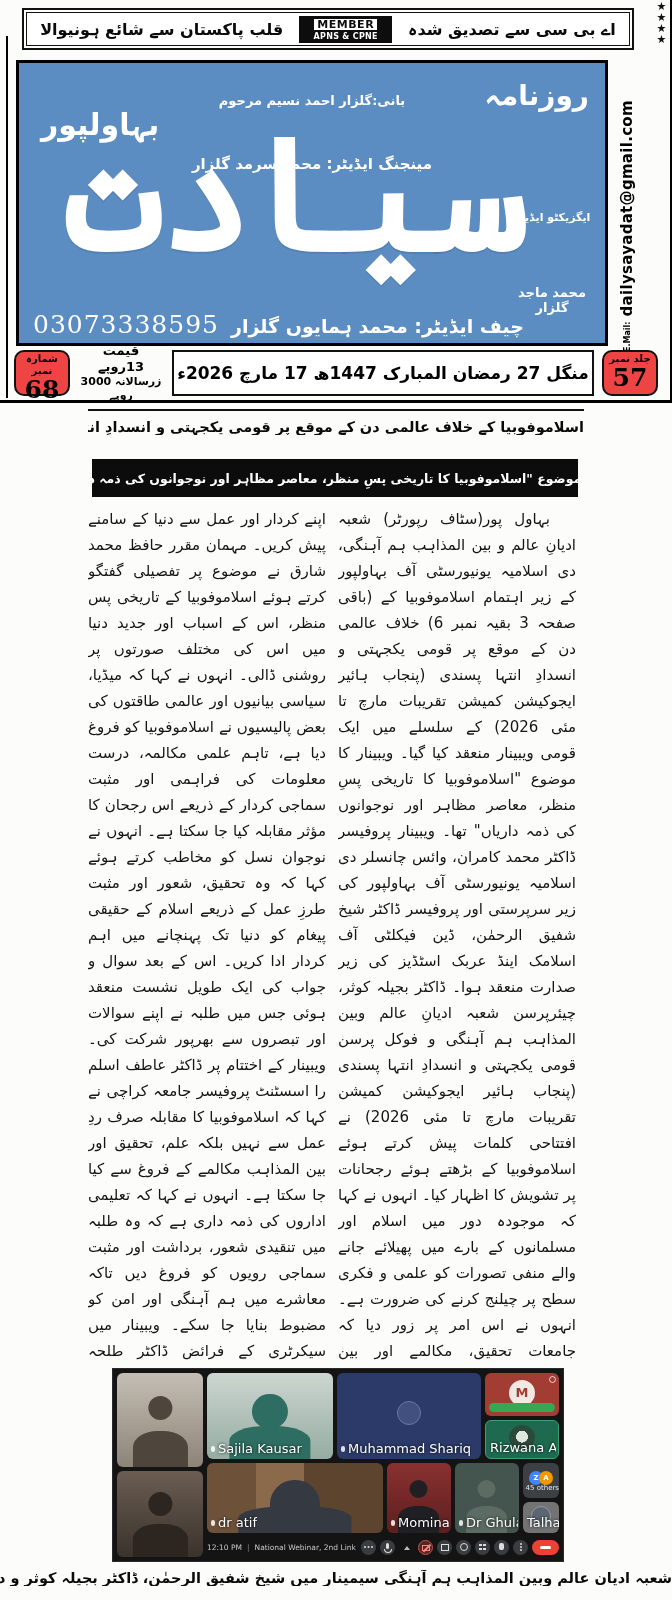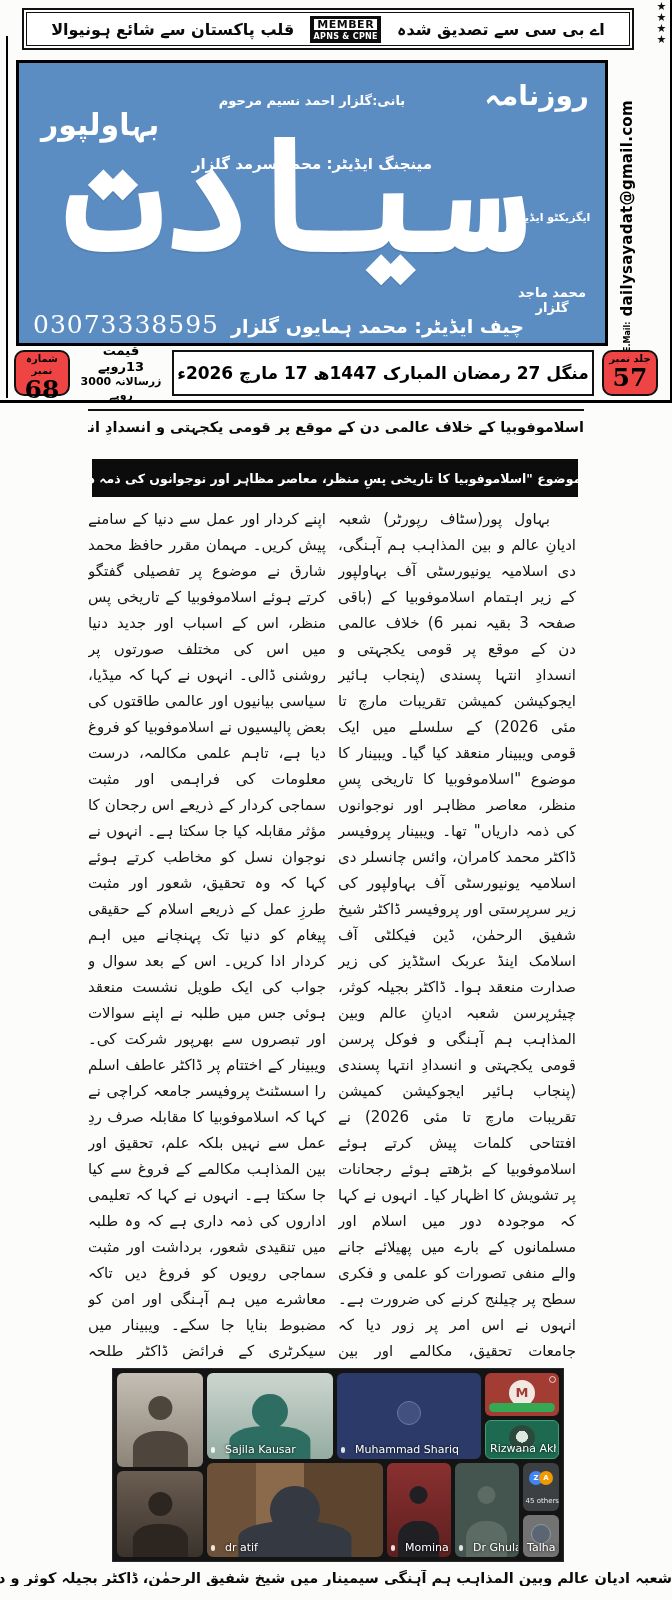--- a/index.html
+++ b/index.html
@@ -9,21 +9,21 @@
   
   .edge-left{position:absolute;top:36px;left:6px;width:2px;height:362px;background:#000;}
   .edge-right{position:absolute;top:0;right:0;width:2px;height:400px;background:#000;}
   .stars{position:absolute;top:1px;right:3px;width:15px;display:flex;flex-direction:column;align-items:center;
          font-size:11px;line-height:11px;color:#111;letter-spacing:0;}
 
   
   .banner{position:absolute;top:8px;left:22px;width:612px;height:42px;border:2px solid #111;background:#fff;padding:2px;box-sizing:border-box;}
   .banner-inner{border:1px solid #111;height:100%;display:flex;align-items:center;justify-content:center;gap:16px;box-sizing:border-box;}
   .banner-text{font-size:16px;font-weight:bold;color:#0a0a0a;direction:rtl;white-space:nowrap;}
-  .member{background:#0d0d0d;color:#fff;text-align:center;padding:2px 3px;line-height:1;flex:0 0 auto;}
+  .member{background:#0d0d0d;color:#fff;text-align:center;padding:2px 14px;line-height:1;flex:0 0 auto;}
   .member .m1{display:block;background:#fff;color:#0d0d0d;border:1px solid #0d0d0d;font-size:11px;font-weight:bold;letter-spacing:.5px;padding:0 3px;}
   .member .m2{display:block;font-size:8px;font-weight:bold;margin-top:2px;letter-spacing:.3px;}
 
   
   .masthead{position:absolute;top:60px;left:16px;width:592px;height:286px;background:#5b8dc2;border:3px solid #000;box-sizing:border-box;color:#fff;}
   .mh-roznama{position:absolute;top:16px;right:16px;font-size:28px;font-weight:bold;}
   .mh-founder{position:absolute;top:30px;left:50%;transform:translateX(-50%);font-size:13px;font-weight:bold;white-space:nowrap;direction:rtl;}
   .mh-managing{position:absolute;top:92px;left:50%;transform:translateX(-50%);font-size:15px;font-weight:bold;white-space:nowrap;direction:rtl;}
   .mh-city{position:absolute;top:44px;left:22px;font-size:30px;font-weight:bold;}
   .mh-title{position:absolute;top:48px;left:30px;width:500px;text-align:center;font-size:158px;line-height:1.05;font-weight:bold;
@@ -81,21 +81,21 @@
   .t-dratif{width:176px;background:linear-gradient(90deg,#6e5139 0 28%,#8a6a4b 28% 55%,#5d442f 55%);}
   .t-momina{width:64px;background:linear-gradient(#8a3030,#5e1f1f);}
   .t-ghulam{width:64px;background:#44544e;}
   .p-side2{flex:1;display:flex;flex-direction:column;gap:4px;}
   .t-others{flex:1.15;background:#3c4043;}
   .t-talha{flex:1;background:#737373;}
 
   .person{position:absolute;left:50%;bottom:0;transform:translateX(-50%);width:64%;height:76%;}
   .person::before{content:"";position:absolute;top:0;left:50%;transform:translateX(-50%);width:44%;aspect-ratio:1/1;border-radius:50%;background:var(--pc,#3a332c);}
   .person::after{content:"";position:absolute;bottom:0;left:50%;transform:translateX(-50%);width:100%;height:50%;border-radius:45% 45% 0 0;background:var(--pc,#3a332c);}
-  .nl{position:absolute;left:4px;bottom:3px;display:flex;align-items:center;gap:10px;font-size:11px;color:#fff;
+  .nl{position:absolute;left:4px;bottom:3px;display:flex;align-items:center;gap:3px;font-size:13px;color:#fff;
       text-shadow:0 0 3px #000;white-space:nowrap;max-width:92%;overflow:hidden;}
   .mic{width:4px;height:6px;background:#fff;border-radius:2px;opacity:.85;flex:0 0 auto;}
   .avatar{position:absolute;top:46%;left:50%;transform:translate(-50%,-50%);border-radius:50%;display:flex;align-items:center;justify-content:center;font-weight:bold;}
   .av-m{width:26px;height:26px;background:#f1e7e3;color:#a33d33;font-size:13px;}
   .green-pill{position:absolute;left:4px;right:4px;bottom:4px;height:9px;border-radius:5px;background:#34a853;}
   .pin{position:absolute;top:3px;right:3px;width:5px;height:5px;border:1px solid rgba(255,255,255,.75);border-radius:50%;}
   .logo-circle{width:26px;height:26px;background:radial-gradient(circle at 50% 45%,#dfe8df 0 30%,#2c4a3c 31% 70%,#9fb8a5 71%);}
   .av-shariq{width:22px;height:22px;background:#42507f;border:1px solid #6a77a8;}
   .av-talha{width:18px;height:18px;background:#5b6672;border:1px solid #8d99a5;}
   .oth-wrap{position:absolute;top:8px;left:50%;transform:translateX(-50%);display:flex;}
@@ -271,18 +271,35 @@
             <div class="oth-label">45 others</div>
           </div>
           <div class="tile t-talha">
             <div class="avatar av-talha"></div>
             <div class="nl">
               <span>Talha Hussain</span>
             </div>
           </div>
         </div>
       </div>
+      <div class="p-bar">
+        <span class="p-time">12:10 PM</span>
+        <span class="p-sep">|</span>
+        <span class="p-session">National Webinar, 2nd Link</span>
+        <div class="p-controls">
+          <div class="pc pc-more"></div>
+          <div class="pc pc-mic"></div>
+          <div class="pc pc-caret"></div>
+          <div class="pc pc-cam"></div>
+          <div class="pc pc-present"></div>
+          <div class="pc pc-smile"></div>
+          <div class="pc pc-grid"></div>
+          <div class="pc pc-hand"></div>
+          <div class="pc pc-kebab"></div>
+          <div class="pc-end"></div>
+        </div>
+      </div>
     </div>
   </div>
 
   <div class="caption">شعبہ ادیانِ عالم وبین المذاہب ہم آہنگی سیمینار میں شیخ شفیق الرحمٰن، ڈاکٹر بجیلہ کوثر و دیگر شریک ہیں</div>
 
 </div>
 
 </body></html>

